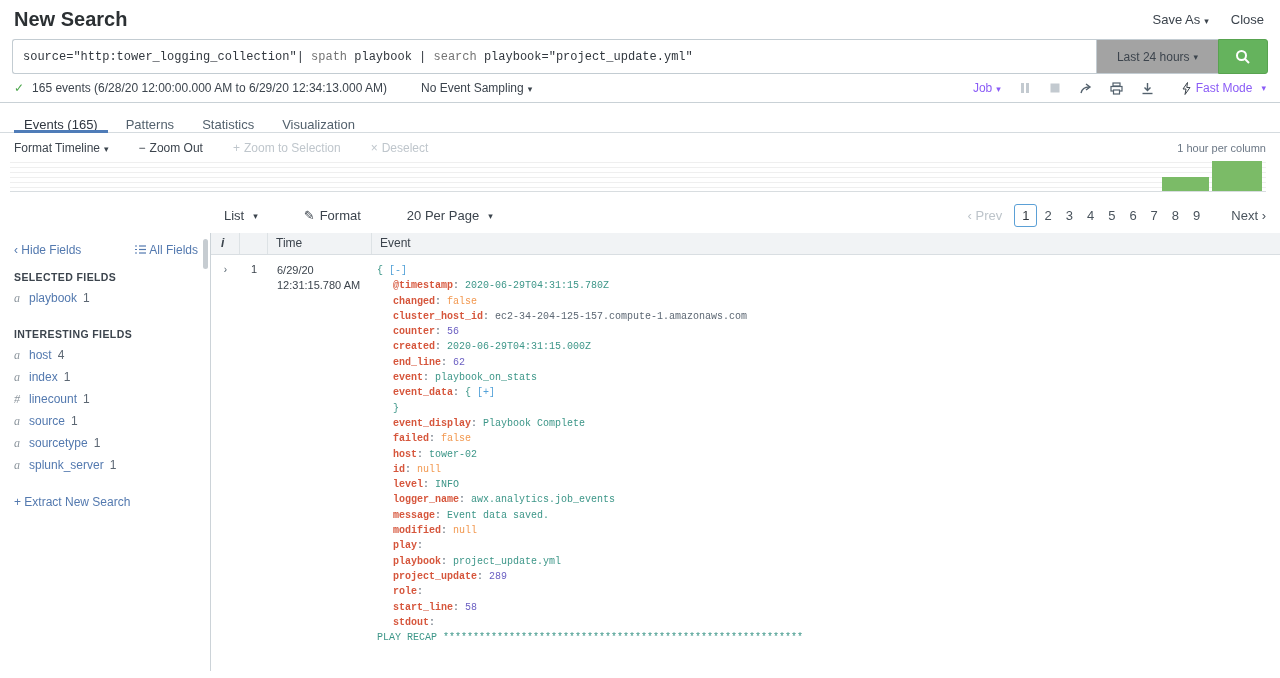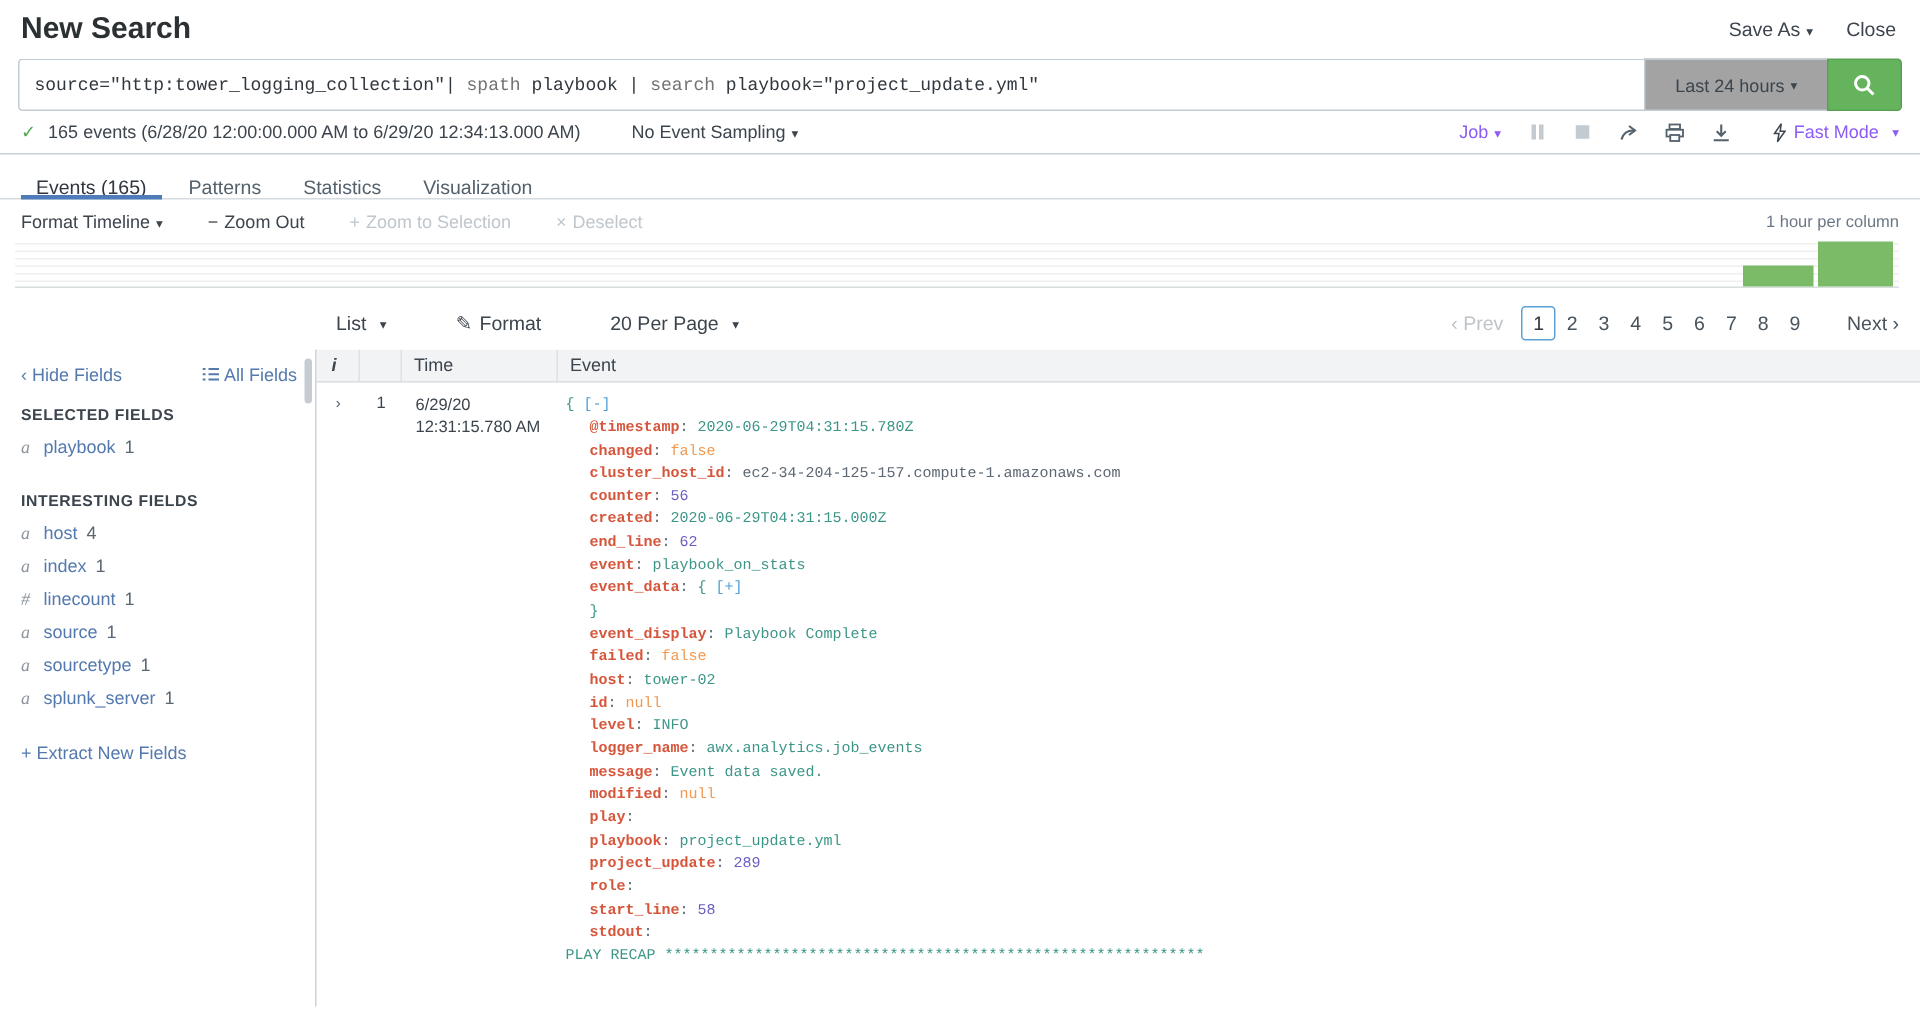--- a/index.html
+++ b/index.html
@@ -276,21 +276,21 @@
             <span class="ftype">a</span>
             <span class="fname">sourcetype</span>
             <span class="fcount">1</span>
           </li>
           <li>
             <span class="ftype">a</span>
             <span class="fname">splunk_server</span>
             <span class="fcount">1</span>
           </li>
         </ul>
-      <div class="extract">+ <span>Extract New Fields</span></div>
+      <div class="extract">+ <span>Extract New Search</span></div>
     </aside>
 
     <section class="events">
       <div class="thead">
         <div class="c c-i">i</div>
         <div class="c c-n"></div>
         <div class="c c-t">Time</div>
         <div class="c c-e">Event</div>
       </div>
       <div class="trow">

